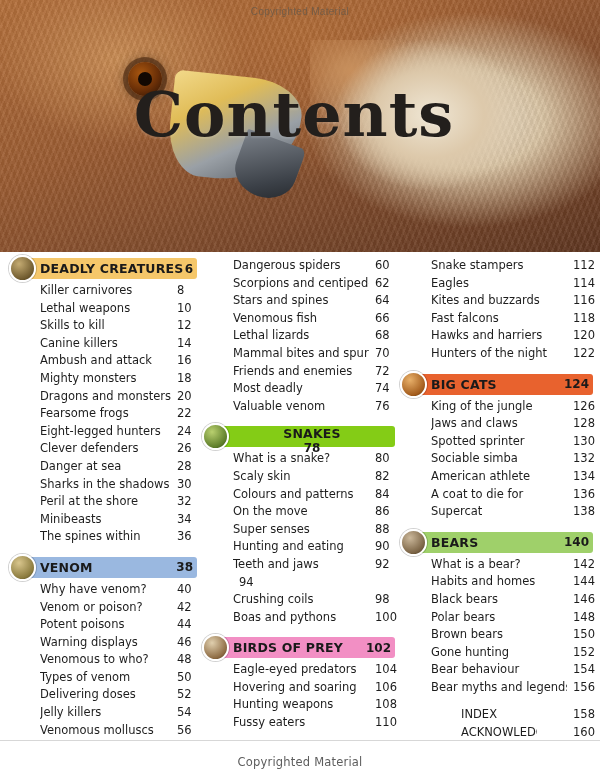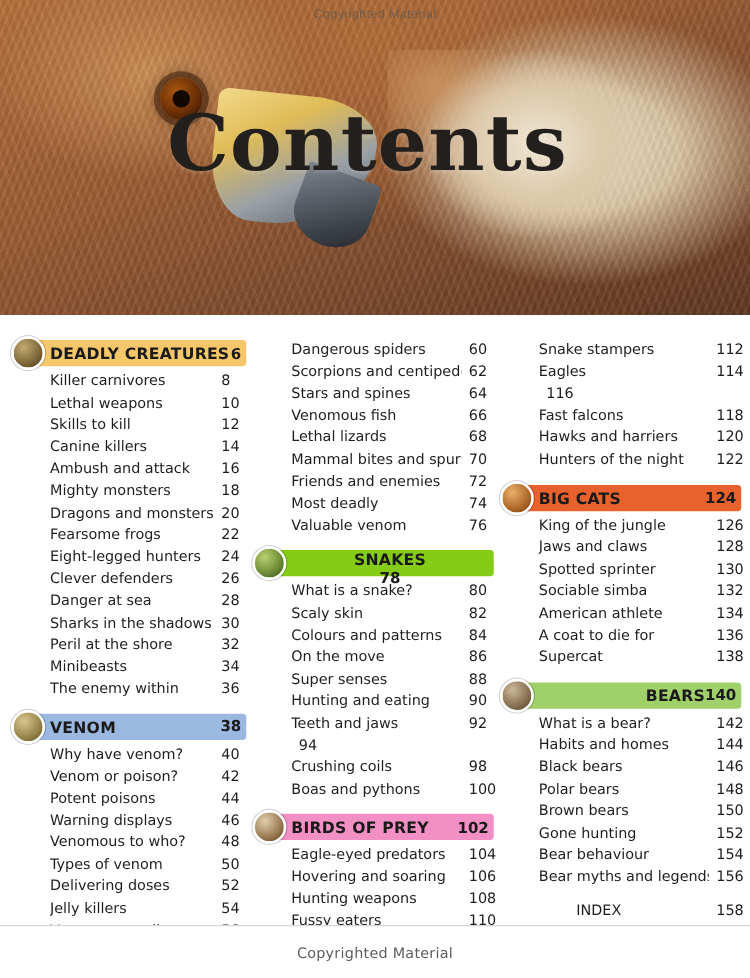--- a/index.html
+++ b/index.html
@@ -84,21 +84,21 @@
     text-align:center;
     font-size:10px;
     color:#6b5a49;
     letter-spacing:.3px;
     opacity:.85;
   }
 
   
   .content{
     position:absolute;
-    top:272px; left:0;
+    top:258px; left:0;
     width:600px; height:482px;
     padding:0 14px;
     display:flex;
     gap:10px;
   }
   .col{ width:188px; }
 
   
   .sec{
     position:relative;
@@ -239,21 +239,21 @@
           </div>
           <div class="row">
             <span class="t">Peril at the shore</span>
             <span class="p">32</span>
           </div>
           <div class="row">
             <span class="t">Minibeasts</span>
             <span class="p">34</span>
           </div>
           <div class="row">
-            <span class="t">The enemy within</span>
+            <span class="t">The spines within</span>
             <span class="p">36</span>
           </div>
         </div>
         <div class="sec" style="background: rgb(154, 184, 224);">
           <span class="badge b-venom"></span>
           <span class="sec-label">VENOM</span>
           <span class="sec-page">38</span>
         </div>
         <div class="rows">
           <div class="row">
@@ -411,20 +411,21 @@
         <div class="rows">
           <div class="row">
             <span class="t">Snake stampers</span>
             <span class="p">112</span>
           </div>
           <div class="row">
             <span class="t">Eagles</span>
             <span class="p">114</span>
           </div>
           <div class="row">
+            <span class="t">Kites and buzzards</span>
             <span class="p">116</span>
           </div>
           <div class="row">
             <span class="t">Fast falcons</span>
             <span class="p">118</span>
           </div>
           <div class="row">
             <span class="t">Hawks and harriers</span>
             <span class="p">120</span>
           </div>
@@ -461,21 +462,21 @@
           </div>
           <div class="row">
             <span class="t">A coat to die for</span>
             <span class="p">136</span>
           </div>
           <div class="row">
             <span class="t">Supercat</span>
             <span class="p">138</span>
           </div>
         </div>
-        <div class="sec" style="background: rgb(159, 208, 106); text-align: right;">
+        <div class="sec" style="background: rgb(159, 208, 106);">
           <span class="badge b-bears"></span>
           <span class="sec-label">BEARS</span>
           <span class="sec-page">140</span>
         </div>
         <div class="rows">
           <div class="row">
             <span class="t">What is a bear?</span>
             <span class="p">142</span>
           </div>
           <div class="row">

